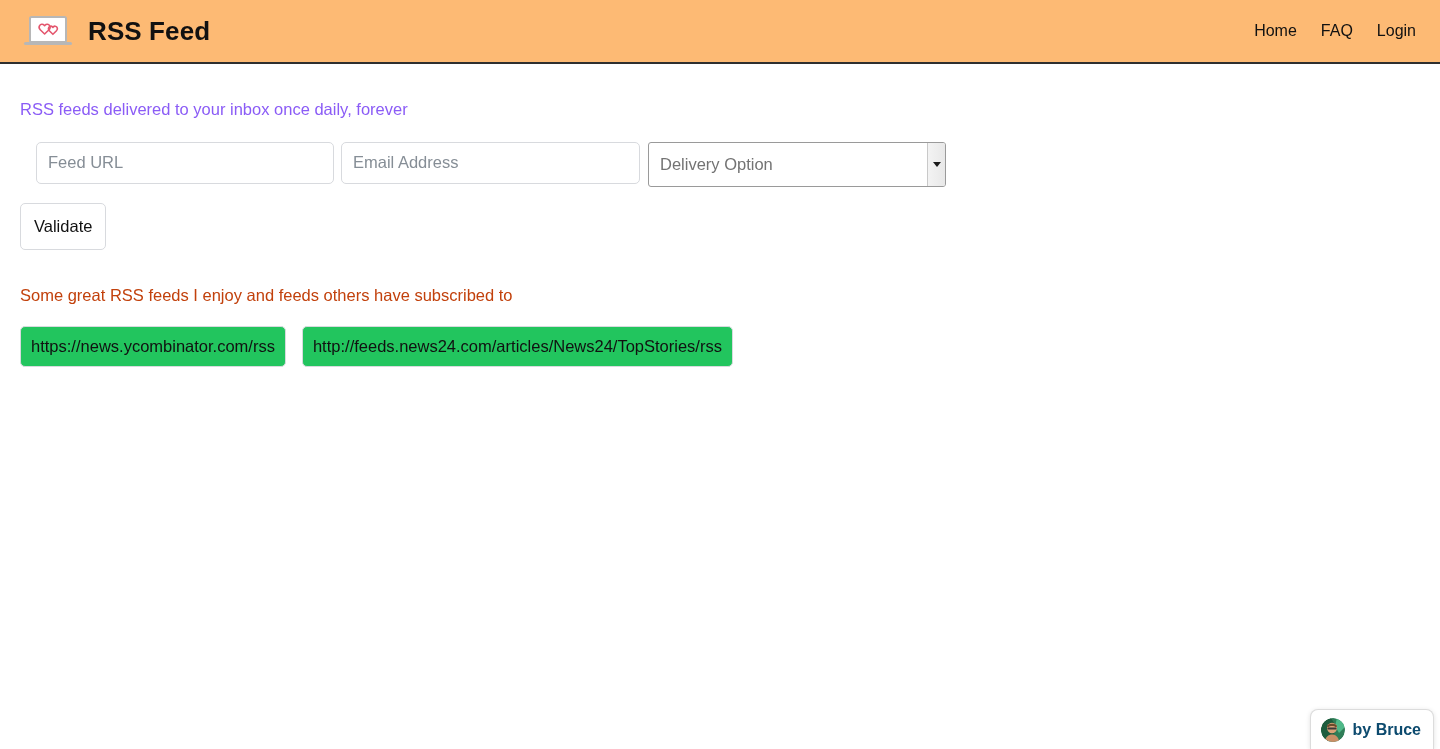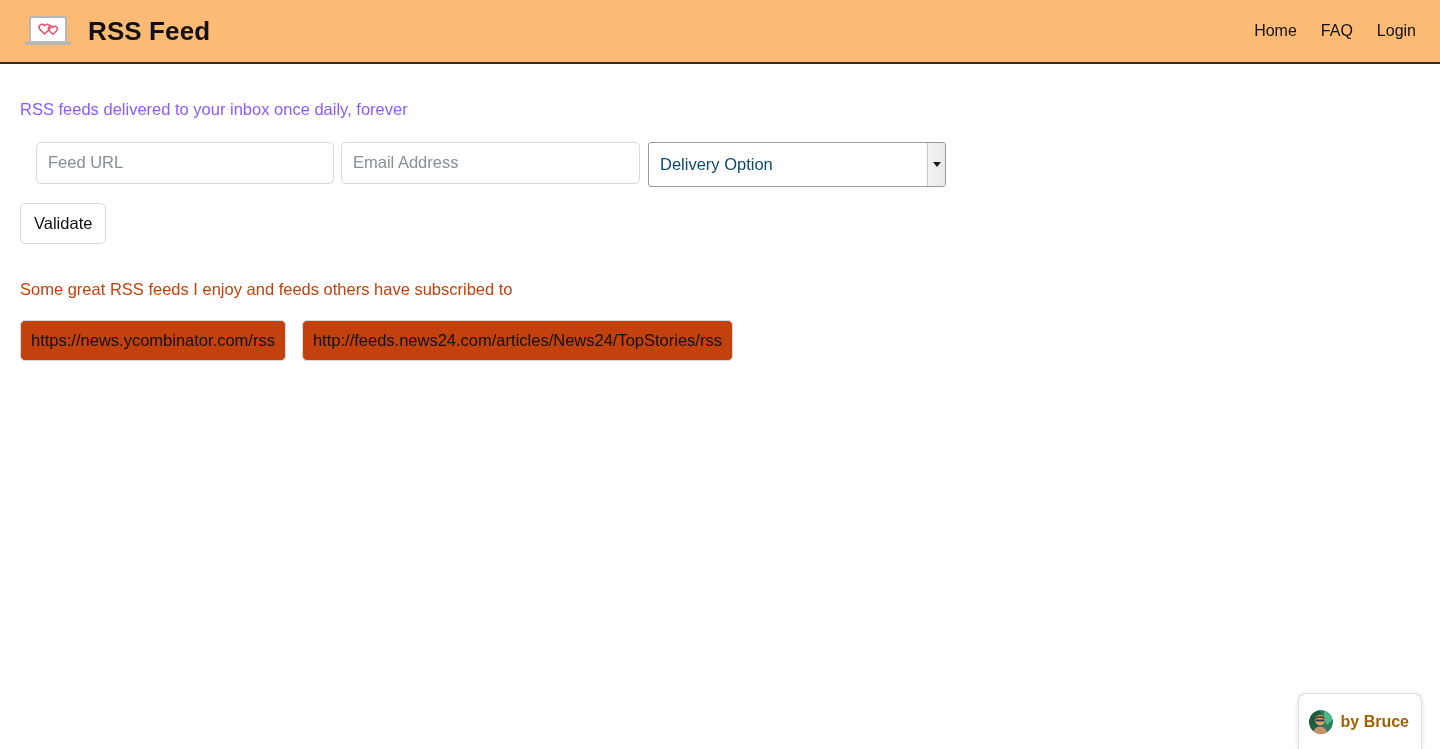--- a/index.html
+++ b/index.html
@@ -99,21 +99,21 @@
     margin-left: 4px;
   }
   .select-box {
     width: 100%;
     height: 100%;
     border: 1px solid #9a9a9a;
     border-radius: 3px;
     background: #ffffff;
     font-family: "Liberation Sans", sans-serif;
     font-size: 16.5px;
-    color: #0c4a6e;
+    color: #737373;
     padding: 0 34px 0 11px;
     display: flex;
     align-items: center;
     white-space: nowrap;
     overflow: hidden;
   }
   .select-arrow-strip {
     position: absolute;
     top: 1px;
     right: 1px;
@@ -129,21 +129,21 @@
   .select-arrow-strip .caret {
     width: 0;
     height: 0;
     border-left: 4px solid transparent;
     border-right: 4px solid transparent;
     border-top: 5px solid #1a1a1a;
   }
 
   .validate-row { margin-top: 16px; }
   .btn {
-    height: 41px;
+    height: 47px;
     min-width: 82px;
     padding: 0 13px;
     border: 1px solid #d8dade;
     border-radius: 5px;
     background: #ffffff;
     font-family: "Liberation Sans", sans-serif;
     font-size: 16.5px;
     color: #111111;
     cursor: pointer;
     line-height: 1;
@@ -161,48 +161,48 @@
     display: flex;
     flex-wrap: wrap;
     gap: 16px;
     margin-top: 20px;
     max-width: 1100px;
   }
   .feed-chip {
     height: 41px;
     border: 1px solid #d8dade;
     border-radius: 5px;
-    background: #c2410c;
+    background: #22c55e;
     display: inline-flex;
     align-items: center;
     padding: 0 10px;
     font-size: 16.5px;
     color: #111111;
     text-decoration: none;
     white-space: nowrap;
     cursor: pointer;
   }
 
   
   .made-by {
     position: absolute;
-    right: 18px;
+    right: 6px;
     bottom: 0px;
-    height: 56px;
+    height: 40px;
     background: #ffffff;
     border: 1px solid #dcdcdc;
     border-bottom: none;
     border-radius: 8px 8px 0 0;
     box-shadow: 0 1px 5px rgba(0,0,0,0.12);
     display: flex;
     align-items: center;
     gap: 8px;
     padding: 0 12px 0 10px;
     text-decoration: none;
-    color: #a16207;
+    color: #0c4a6e;
   }
   .made-by-avatar {
     width: 24px;
     height: 24px;
     border-radius: 50%;
     overflow: hidden;
     flex: 0 0 auto;
     display: block;
   }
   .made-by-label {

